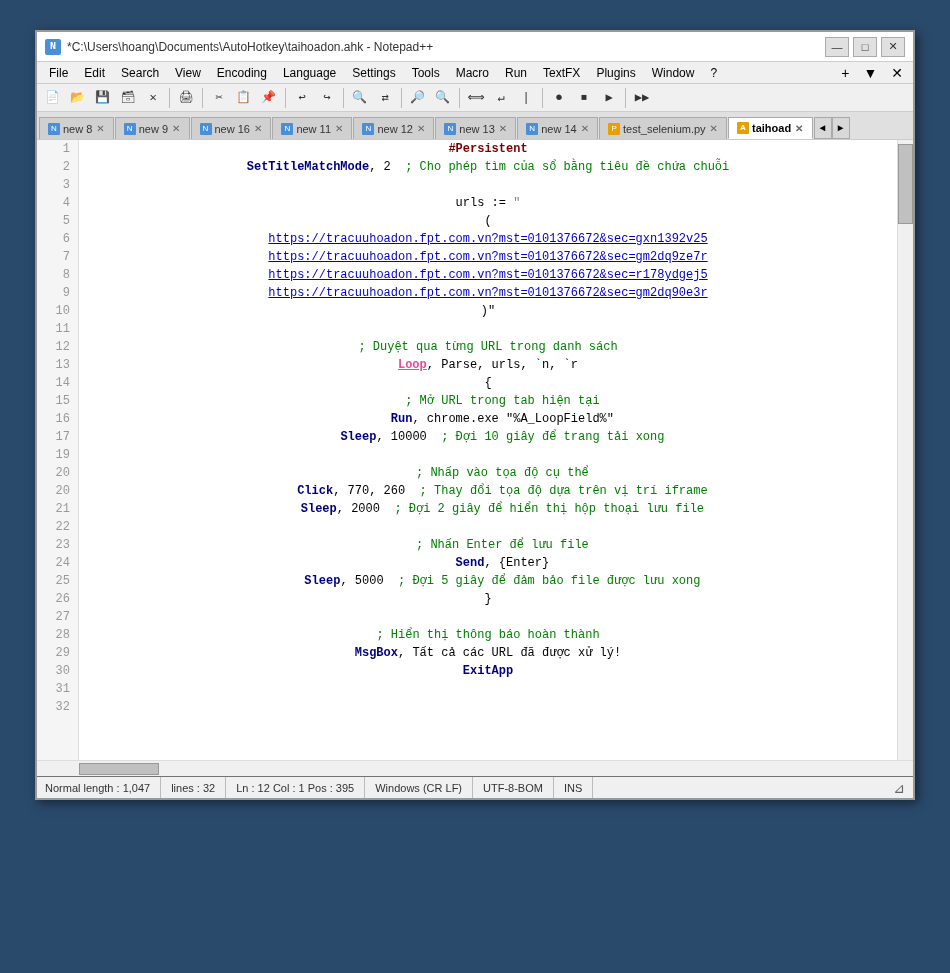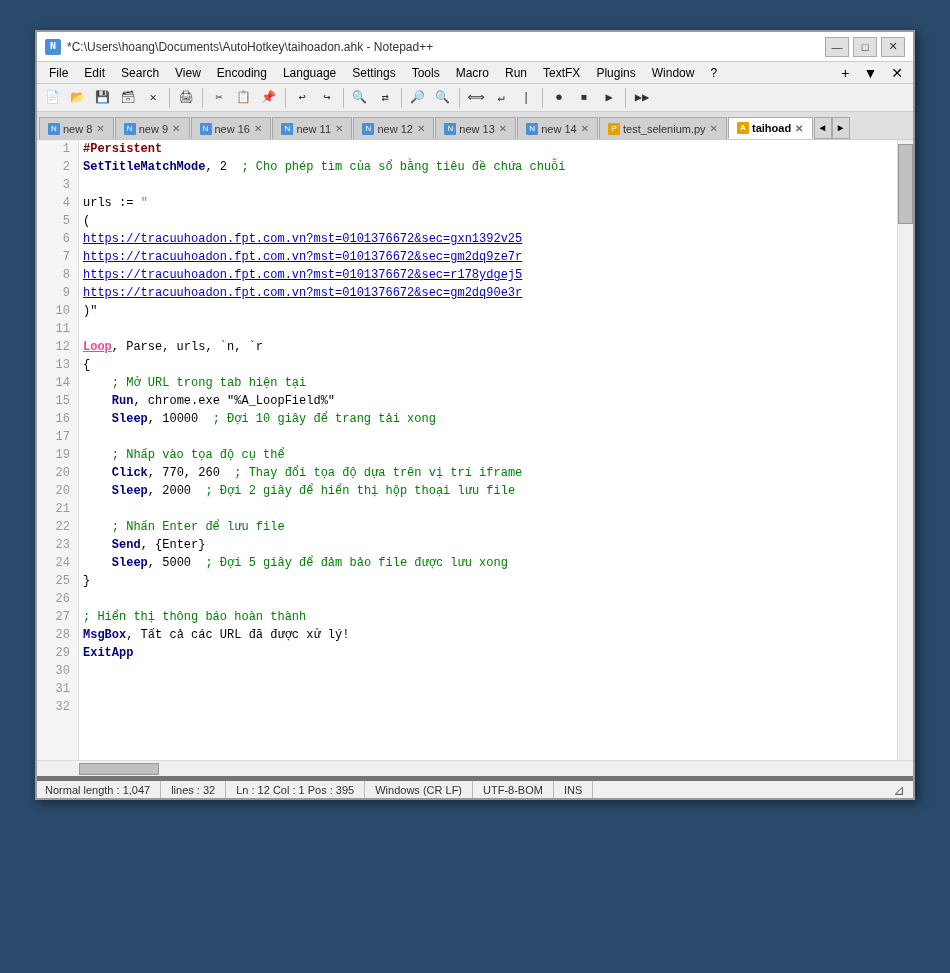--- a/index.html
+++ b/index.html
@@ -217,20 +217,21 @@
       padding: 0 4px;
       overflow: auto;
       line-height: 18px;
       font-size: 12px;
     }
     .code-line {
       height: 18px;
       line-height: 18px;
       white-space: pre;
       display: block;
+      text-align: center;
     }
     .c-default { color: #000; }
     .c-comment { color: #007f00; }
     .c-string { color: #808080; }
     .c-link { color: #0000cc; text-decoration: underline; }
 
     
     .scroll-right {
       width: 16px;
       background: #f0f0f0;
@@ -241,21 +242,21 @@
     .scroll-thumb {
       background: #c0c0c0;
       border: 1px solid #999;
       flex: 0 0 80px;
       margin-top: 4px;
     }
 
     
     .status-bar {
       background: #f0f0f0;
-      border-top: 5px solid #737373;
+      border-top: 1px solid #737373;
       display: flex;
       align-items: center;
       height: 22px;
       padding: 0 8px;
       font-family: Arial, sans-serif;
       font-size: 11px;
       color: #333;
       gap: 0;
     }
     .status-segment {
@@ -440,20 +441,21 @@
         <div class="code-line"><span style="color:#00007f;font-weight:bold;">SetTitleMatchMode</span>, 2 <span class="c-comment"> ; Cho phép tìm của sổ bằng tiêu đề chứa chuỗi</span></div>
         <div class="code-line">&nbsp;</div>
         <div class="code-line"><span class="c-default">urls</span><span class="c-default"> := </span><span class="c-string">"</span></div>
         <div class="code-line"><span class="c-default">(</span></div>
         <div class="code-line"><span class="c-link">https://tracuuhoadon.fpt.com.vn?mst=0101376672&amp;sec=gxn1392v25</span></div>
         <div class="code-line"><span class="c-link">https://tracuuhoadon.fpt.com.vn?mst=0101376672&amp;sec=gm2dq9ze7r</span></div>
         <div class="code-line"><span class="c-link">https://tracuuhoadon.fpt.com.vn?mst=0101376672&amp;sec=r178ydgej5</span></div>
         <div class="code-line"><span class="c-link">https://tracuuhoadon.fpt.com.vn?mst=0101376672&amp;sec=gm2dq90e3r</span></div>
         <div class="code-line"><span class="c-default">)"</span></div>
         <div class="code-line">&nbsp;</div>
+        <div class="code-line"><span class="c-comment">; Duyệt qua từng URL trong danh sách</span></div>
         <div class="code-line"><span style="color:#ec4899;font-weight:bold;text-decoration:underline;">Loop</span>, Parse, urls, `n, `r</div>
         <div class="code-line"><span class="c-default">{</span></div>
         <div class="code-line"><span class="c-comment">    ; Mở URL trong tab hiện tại</span></div>
         <div class="code-line">    <span style="color:#00007f;font-weight:bold;">Run</span>, chrome.exe "%A_LoopField%"</div>
         <div class="code-line">    <span style="color:#00007f;font-weight:bold;">Sleep</span>, 10000 <span class="c-comment"> ; Đợi 10 giây để trang tải xong</span></div>
         <div class="code-line">&nbsp;</div>
         <div class="code-line"><span class="c-comment">    ; Nhấp vào tọa độ cụ thể</span></div>
         <div class="code-line">    <span style="color:#00007f;font-weight:bold;">Click</span>, 770, 260 <span class="c-comment"> ; Thay đổi tọa độ dựa trên vị trí iframe</span></div>
         <div class="code-line">    <span style="color:#00007f;font-weight:bold;">Sleep</span>, 2000 <span class="c-comment"> ; Đợi 2 giây để hiển thị hộp thoại lưu file</span></div>
         <div class="code-line">&nbsp;</div>

